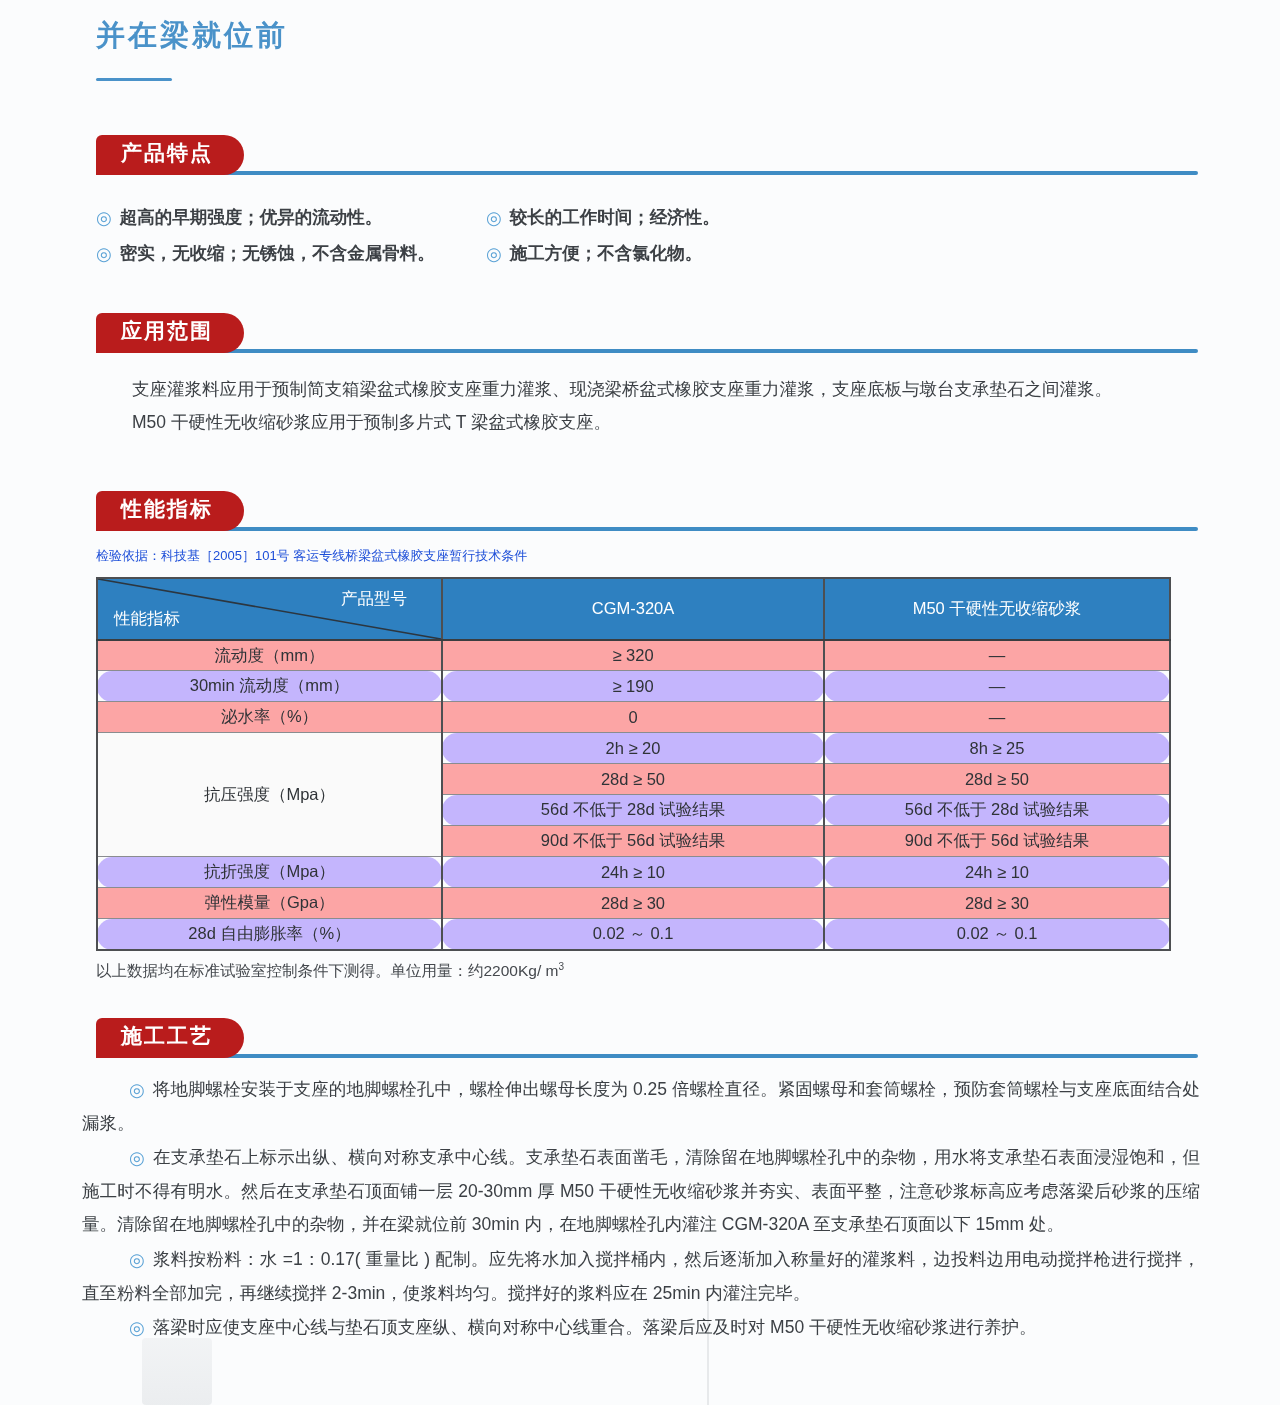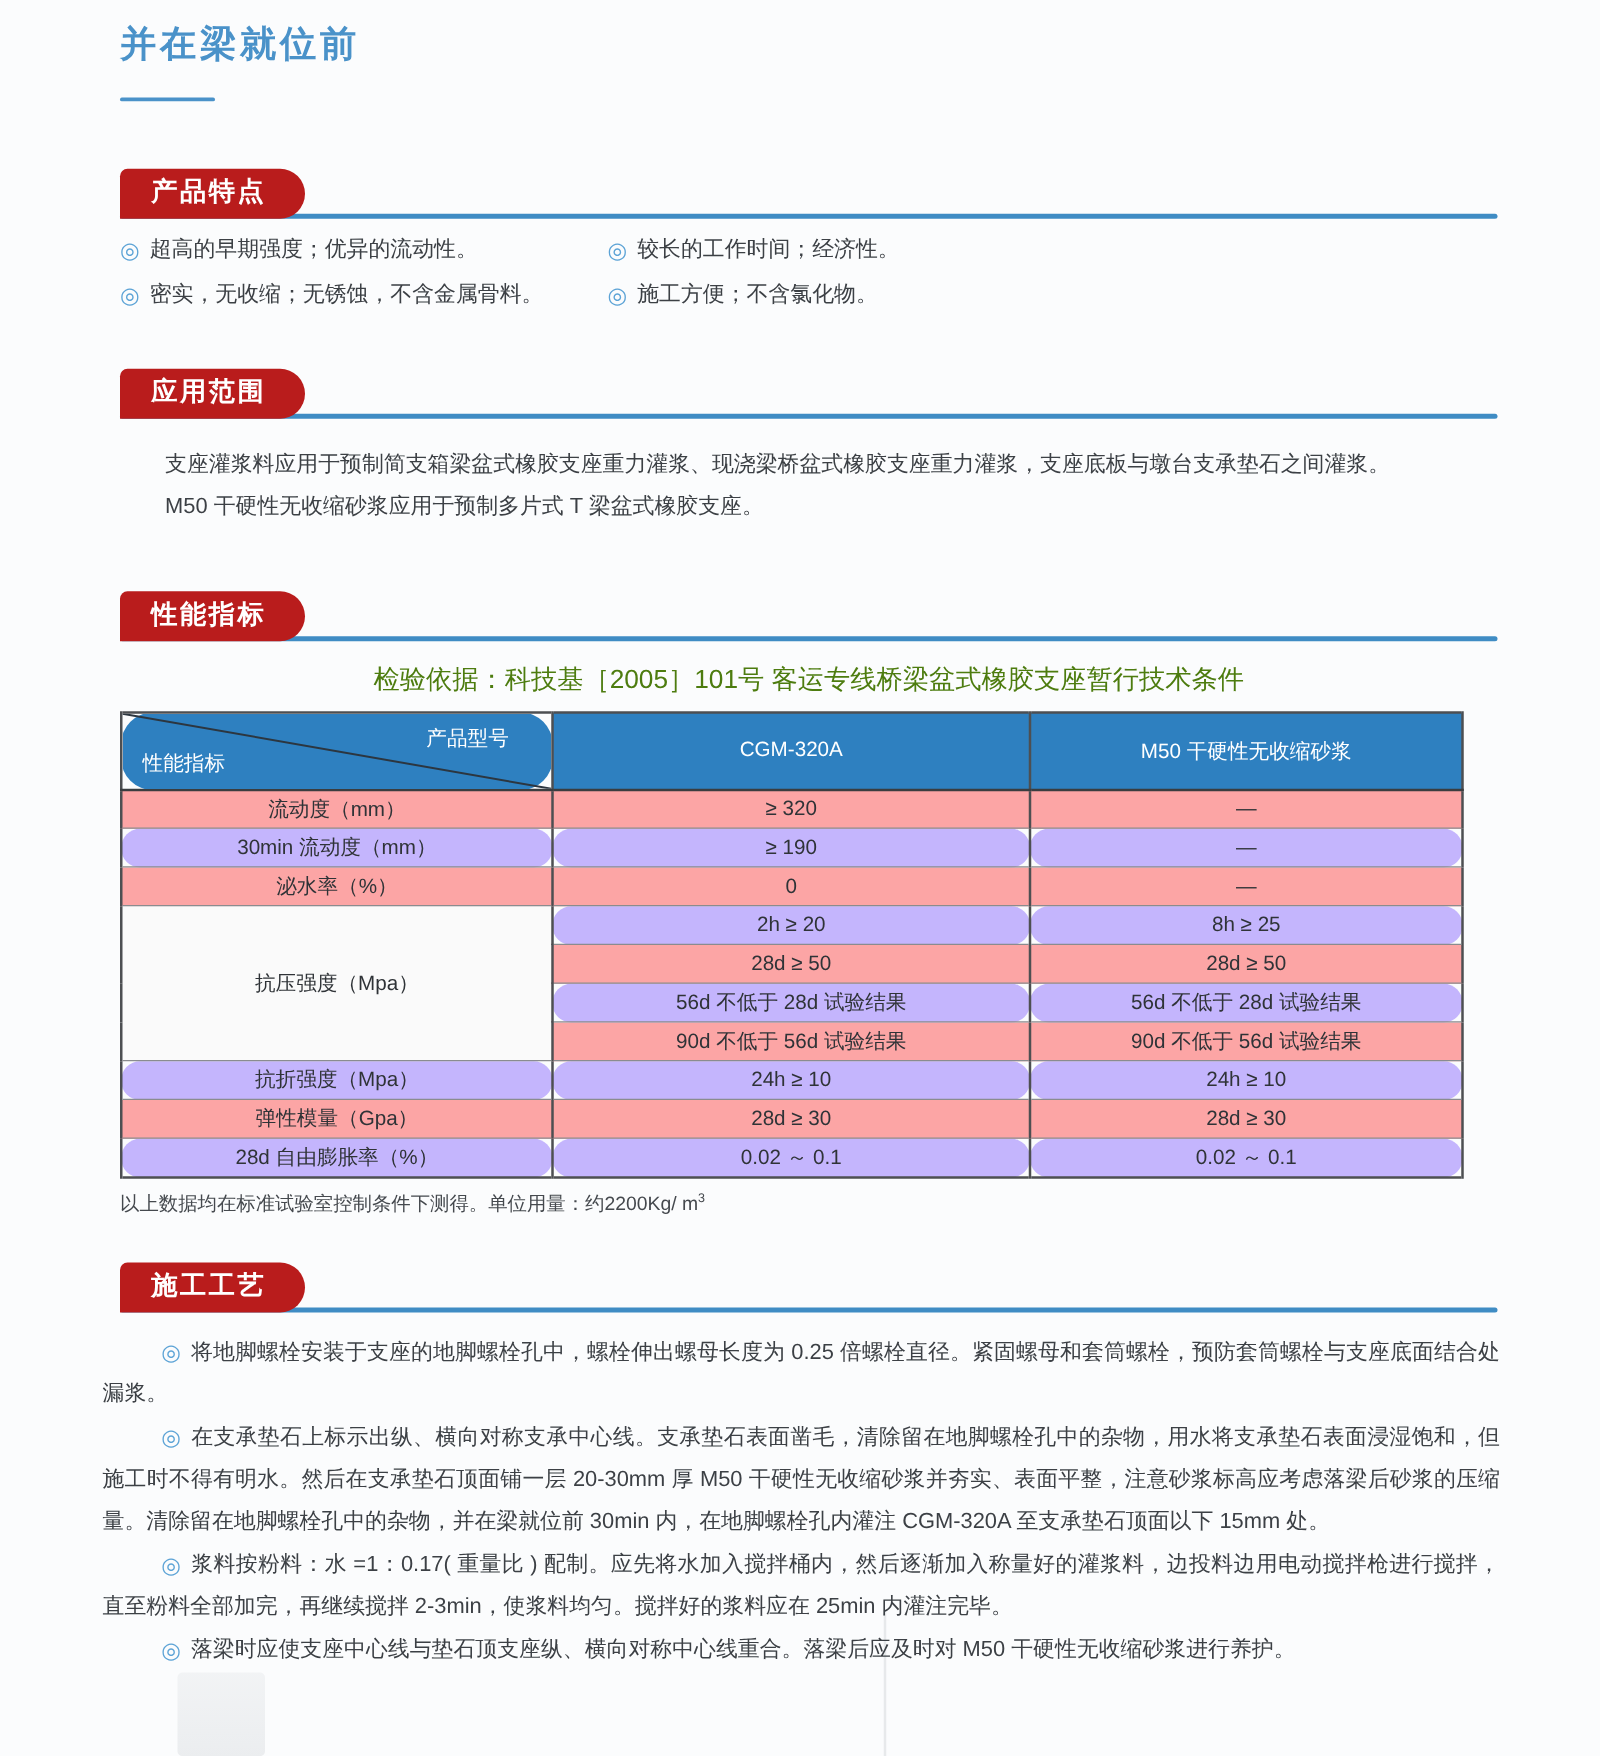--- a/index.html
+++ b/index.html
@@ -21,42 +21,42 @@
   .section-badge {
     position:absolute; left:0; bottom:0; min-width:148px; height:40px;
     background:#b91c1c; color:#ffffff; font-size:21px; font-weight:bold; letter-spacing:2px;
     display:flex; align-items:center; justify-content:center;
     padding:0 26px 4px 20px; border-radius:6px 20px 20px 0;
   }
 
   .bullet { color:#5ca3d6; font-size:18px; margin-right:8px; position:relative; top:1px; }
 
   
-  .features-list { margin-top:12px; display:grid; grid-template-columns:390px auto; column-gap:0; row-gap:12px; font-size:17.5px; }
+  .features-list { margin-top:30px; display:grid; grid-template-columns:390px auto; column-gap:0; row-gap:12px; font-size:17.5px;font-weight:bold; }
   .feature-item { white-space:nowrap; }
 
   
   .app-paragraphs { margin-top:20px; padding-left:36px; font-size:17.5px; line-height:1.88; }
 
   
-  .basis-line { margin-top:16px; text-align:center; font-size:21px; color:#4d7c0f; }
+  .basis-line { margin-top:16px; text-align:left; font-size:13px; color:#1d4ed8; }
   table.perf { border-collapse:collapse; margin-top:12px; width:1073px; table-layout:fixed; border:2px solid #4d4f52; }
   table.perf td, table.perf th {
     border-top:1px solid #8a8c8f; border-bottom:1px solid #8a8c8f;
     border-left:2px solid #4d4f52; border-right:2px solid #4d4f52;
     text-align:center; vertical-align:middle; font-size:16.5px; font-weight:normal;
   }
   table.perf th { background:#2e80c0; color:#ffffff; height:62px; border-bottom:2px solid #3a3d40; }
   table.perf td { height:31px; color:#2f3337; }
   td.gray, .rgray td.val { background:#fca5a5; }
   td.white, .rwhite td.val { background:#c4b5fd;border-radius:15px; }
   td.rowlabel-merged { background:#fafafa; }
   .col-label { width:345px; } .col-a { width:382px; } .col-b { width:346px; }
 
-  .diag-cell { position:relative; padding:0;border-radius:25px; }
+  .diag-cell { position:relative; padding:0; }
   .diag-cell svg { position:absolute; inset:0; width:100%; height:100%; }
   .diag-top { position:absolute; top:9px; right:34px; font-size:16.5px; }
   .diag-bottom { position:absolute; bottom:9px; left:16px; font-size:16.5px; }
 
   .table-footnote { margin-top:10px; font-size:15.5px; color:#45494e; }
   .table-footnote sup { font-size:10px; }
 
   
   .construction-paragraphs { margin-top:14px; margin-left:-14px; margin-right:-2px; }
   .construction-paragraphs p {

